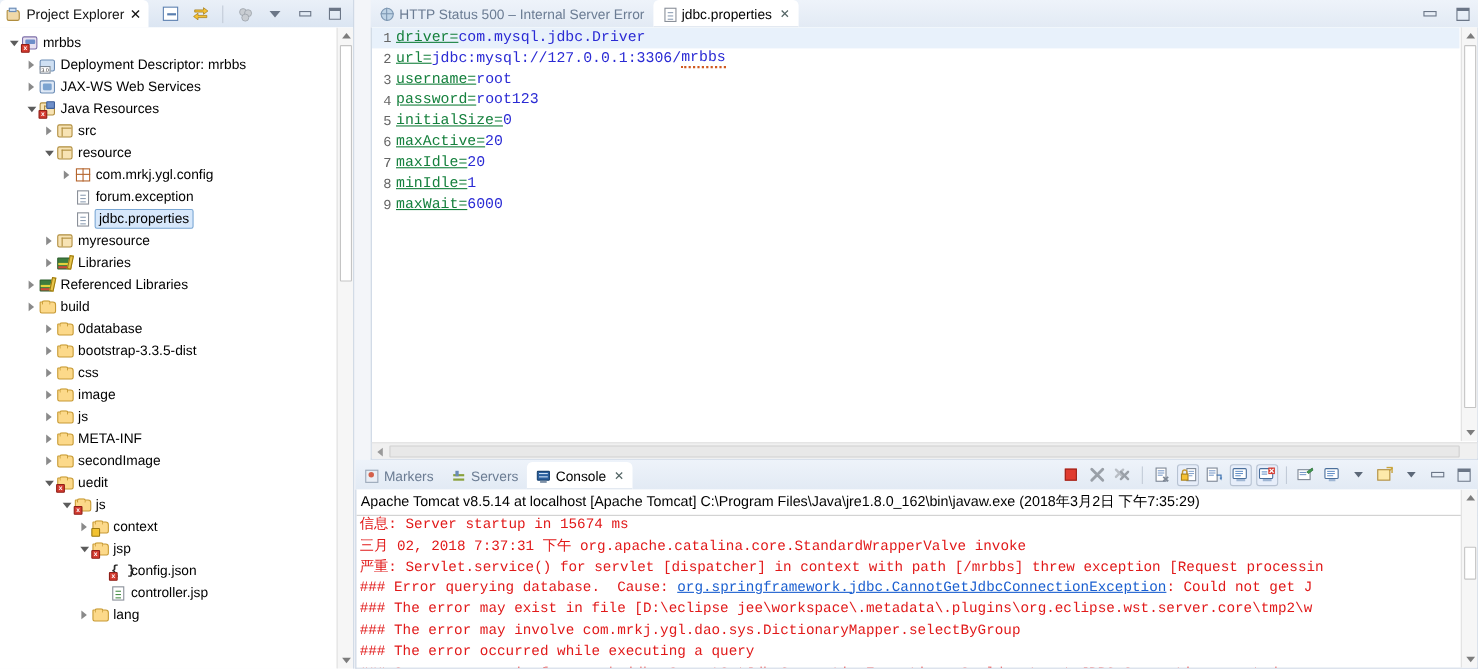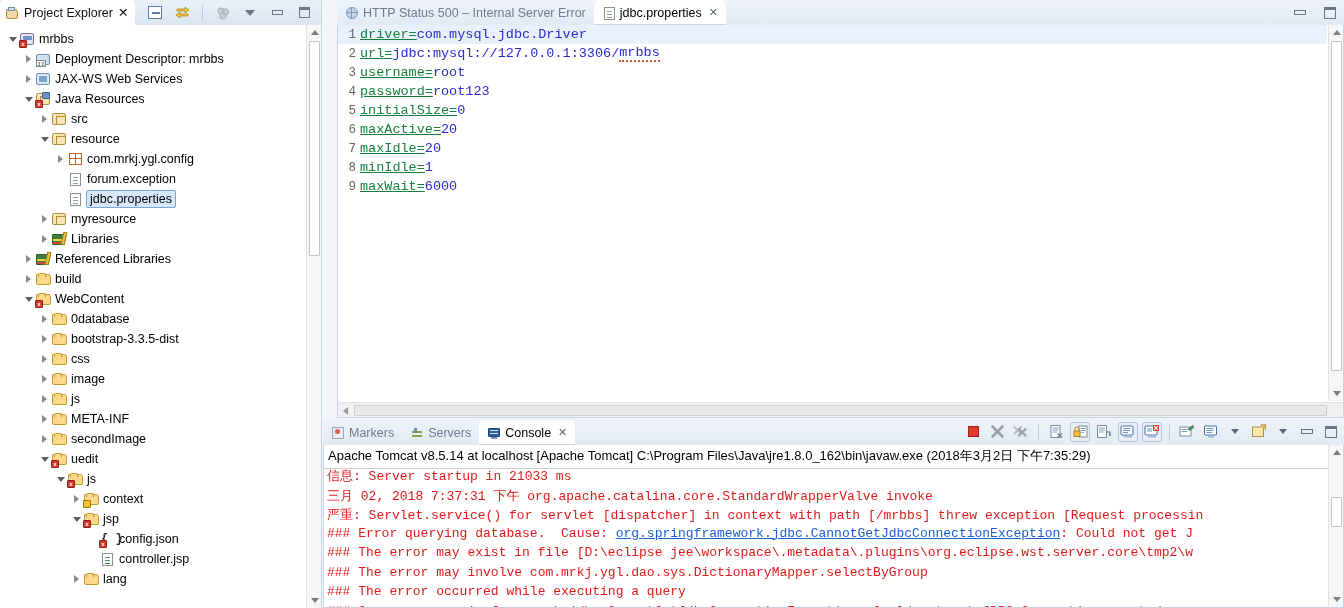--- a/index.html
+++ b/index.html
@@ -384,30 +384,20 @@
             <span class="tlabel">Referenced Libraries</span>
           </div>
           <div class="trow">
             <span class="arrow" style="margin-left:22px">
               <i></i>
             </span>
             <span class="ticon">
               <span class="ic-folder"></span>
             </span>
             <span class="tlabel">build</span>
-          </div>
-          <div class="trow">
-            <span class="arrow open" style="margin-left:22px">
-              <i></i>
-            </span>
-            <span class="ticon">
-              <span class="ic-folder"></span>
-              <span class="err-badge">x</span>
-            </span>
-            <span class="tlabel">WebContent</span>
           </div>
           <div class="trow">
             <span class="arrow" style="margin-left:38px">
               <i></i>
             </span>
             <span class="ticon">
               <span class="ic-folder"></span>
             </span>
             <span class="tlabel">0database</span>
           </div>
@@ -714,21 +704,21 @@
           <span style="display:block;width:12px;height:5px;border:1px solid #6b7687;"></span>
         </span>
         <span class="tbtn">
           <span style="display:block;width:12px;height:12px;border:1px solid #6b7687;border-top-width:3px;"></span>
         </span>
       </div>
     </div>
     <div class="bp-body">
       <div class="con-head">Apache Tomcat v8.5.14 at localhost [Apache Tomcat] C:\Program Files\Java\jre1.8.0_162\bin\javaw.exe (2018年3月2日 下午7:35:29)</div>
       <div class="con-out" id="con-out">
-          <div class="oline">信息: Server startup in 21033 ms</div>
+          <div class="oline">信息: Server startup in 15674 ms</div>
           <div class="oline">三月 02, 2018 7:37:31 下午 org.apache.catalina.core.StandardWrapperValve invoke</div>
           <div class="oline">严重: Servlet.service() for servlet [dispatcher] in context with path [/mrbbs] threw exception [Request processin</div>
           <div class="oline"><span>### Error querying database.  Cause: </span><a>org.springframework.jdbc.CannotGetJdbcConnectionException</a><span>: Could not get J</span></div>
           <div class="oline">### The error may exist in file [D:\eclipse jee\workspace\.metadata\.plugins\org.eclipse.wst.server.core\tmp2\w</div>
           <div class="oline">### The error may involve com.mrkj.ygl.dao.sys.DictionaryMapper.selectByGroup</div>
           <div class="oline">### The error occurred while executing a query</div>
           <div class="oline">### Cause: org.springframework.jdbc.CannotGetJdbcConnectionException: Could not get JDBC Connection; nested exc</div>
         </div>
       <div class="vscroll">
         <span class="up">

